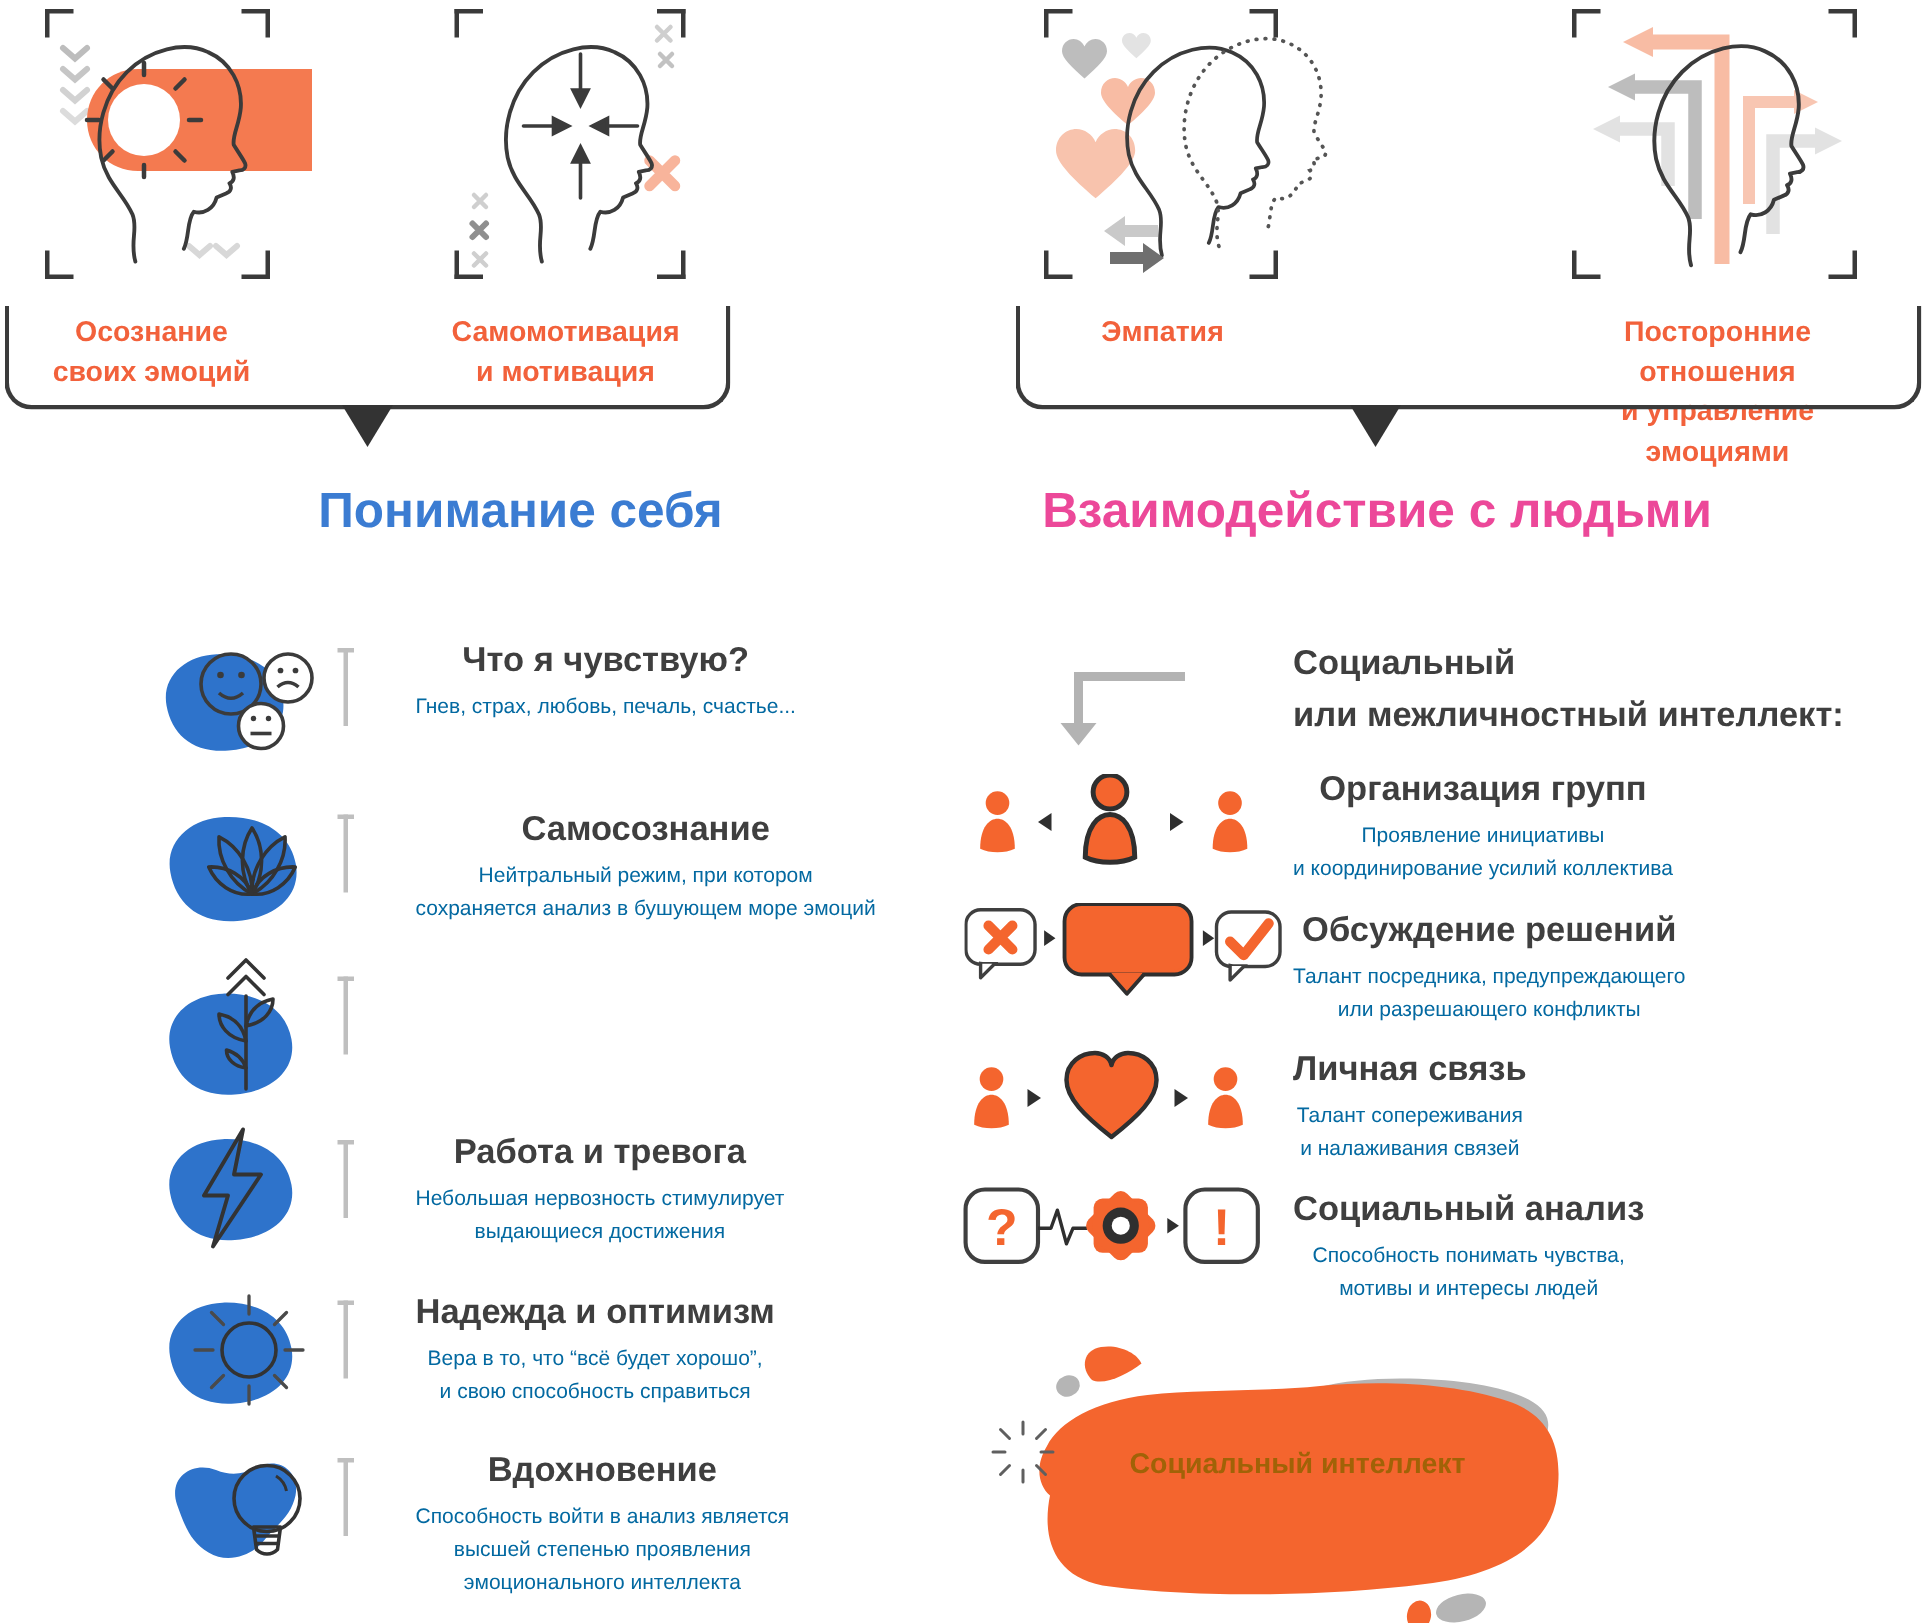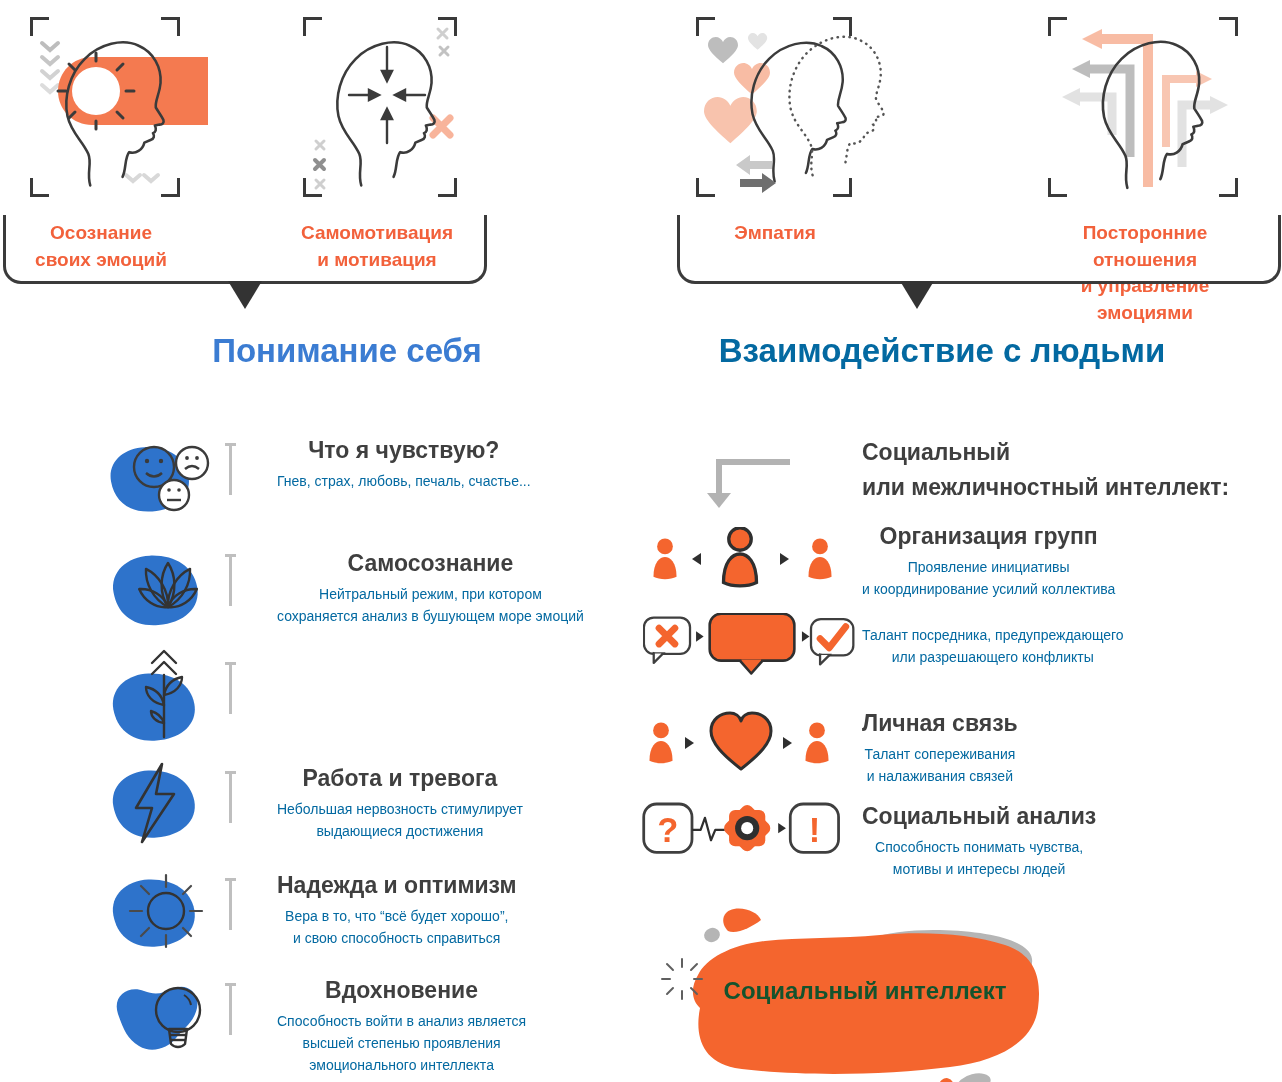--- a/index.html
+++ b/index.html
@@ -1,54 +1,54 @@
 <!DOCTYPE html>
 <html><head>
 <meta charset="utf-8">
 <style>
   html,body{margin:0;padding:0;background:#fff;}
   body{width:1282px;height:1082px;overflow:hidden;position:relative;
        font-family:"Liberation Sans","DejaVu Sans",sans-serif;}
-  .canvas{position:absolute;left:0;top:15px;width:1282px;height:880px;background:#fff;}
+  .canvas{position:absolute;left:0;top:4px;width:1282px;height:880px;background:#fff;}
 
   
   .frame{position:absolute;}
   .frame svg{overflow:visible;display:block;}
   .corner{position:absolute;width:16px;height:16px;}
   .corner.tl{left:0;top:0;border-left:3px solid #3a3a3a;border-top:3px solid #3a3a3a;}
   .corner.tr{right:0;top:0;border-right:3px solid #3a3a3a;border-top:3px solid #3a3a3a;}
   .corner.bl{left:0;bottom:0;border-left:3px solid #3a3a3a;border-bottom:3px solid #3a3a3a;}
   .corner.br{right:0;bottom:0;border-right:3px solid #3a3a3a;border-bottom:3px solid #3a3a3a;}
 
   .top-label{position:absolute;transform:translateX(-50%);text-align:center;
     color:#F2613B;font-weight:700;font-size:19px;line-height:1.4;white-space:pre-line;}
 
   .brace{position:absolute;height:66px;border-left:3px solid #3b3b3b;border-right:3px solid #3b3b3b;
     border-bottom:3px solid #3b3b3b;border-radius:0 0 18px 18px;}
   .tri{position:absolute;width:0;height:0;border-left:17px solid transparent;
     border-right:17px solid transparent;border-top:28px solid #333;}
 
   .sec-title{position:absolute;transform:translateX(-50%);font-weight:700;font-size:33px;line-height:1.1;white-space:nowrap;}
   .sec-title.blue{color:#3B7CD2;margin-left:44px;}
-  .sec-title.orange{color:#0369a1;margin-left:24px;}
+  .sec-title.orange{color:#ec4899;}
 
   .item-text{position:absolute;text-align:center;}
   .item-text .t{font-size:23px;font-weight:700;color:#3F3F3F;line-height:1.15;}
   .item-text .d{font-size:14px;color:#0369a1;line-height:1.55;margin-top:8px;white-space:pre-line;}
 
   .tick{position:absolute;width:3px;height:52px;background:#BFBFBF;}
   .tick::before{content:"";position:absolute;left:-4px;top:0;width:11px;height:3px;background:#BFBFBF;}
 
   .intro{position:absolute;font-size:23px;font-weight:700;color:#3F3F3F;line-height:1.5;white-space:pre-line;}
   .elbow-h{position:absolute;background:#B3B3B3;}
   .elbow-v{position:absolute;background:#B3B3B3;}
   .elbow-head{position:absolute;width:0;height:0;border-left:12px solid transparent;
     border-right:12px solid transparent;border-top:15px solid #B3B3B3;}
 
-  .concl-title{position:absolute;transform:translateX(-50%);color:#14532d;font-weight:700;font-size:24px;white-space:nowrap;}
+  .concl-title{position:absolute;transform:translateX(-50%);color:#a16207;font-weight:700;font-size:19px;white-space:nowrap;}
   .concl-desc{position:absolute;transform:translateX(-50%);color:#fff;font-size:18px;line-height:1.45;
     text-align:center;white-space:pre-line;}
   .icon-abs{position:absolute;}
 </style>
 </head>
 <body>
 
 <svg width="0" height="0" style="position:absolute" aria-hidden="true">
   <defs>
     <path id="headProfile" d="M55 172 C51 158 57 149 53 139 C47 125 35 117 31 99 C27 79 33 55 49 39 C65 23 89 17 106 25 C122 32 130 48 129 64 C128 76 123 83 124 90 C127 95 130 99 132 103 C133 106 131 108 128 108 L123 109 C125 113 124 116 121 117 C123 120 122 123 119 124 L112 127 C110 135 103 139 96 137 C91 143 93 155 89 163"></path>
@@ -318,20 +318,21 @@
     </g>
     <polygon points="210,24 220,31 210,38" fill="#2F2F2F"></polygon>
     <g>
       <rect x="222" y="8" width="56" height="48" rx="13" fill="#fff" stroke="#3F3F3F" stroke-width="3"></rect>
       <path d="M234 54 L234 68 L248 54 Z" fill="#fff" stroke="#3F3F3F" stroke-width="3" stroke-linejoin="round"></path>
       <rect x="227" y="12" width="46" height="42" rx="10" fill="#fff"></rect>
       <path d="M234 34 L246 46 L268 18" stroke="#F4652E" stroke-width="9" stroke-linecap="round" stroke-linejoin="round" fill="none"></path>
     </g>
   </svg>
   <div class="item-text" style="left:862px;top:602px">
+    <div class="t">Обсуждение решений</div>
     <div class="d">Талант посредника, предупреждающего
 или разрешающего конфликты</div>
   </div>
 
   <svg class="icon-abs" style="left:645px;top:690px" width="200" height="72" viewBox="0 0 200 72">
     <use href="#personGlyph" transform="translate(16,38) scale(1.05)" fill="#F4652E"></use>
     <polygon points="40,32 49,38 40,44" fill="#2F2F2F"></polygon>
     <path d="M96 64 C78 50 66 38 66 26 C66 14 76 8 85 8 C90 8 95 11 96 16 C97 11 102 8 107 8 C116 8 126 14 126 26 C126 38 114 50 96 64 Z" fill="#F4652E" stroke="#2F2F2F" stroke-width="3" stroke-linejoin="round"></path>
     <polygon points="138,32 147,38 138,44" fill="#2F2F2F"></polygon>
     <use href="#personGlyph" transform="translate(172,38) scale(1.05)" fill="#F4652E"></use>

